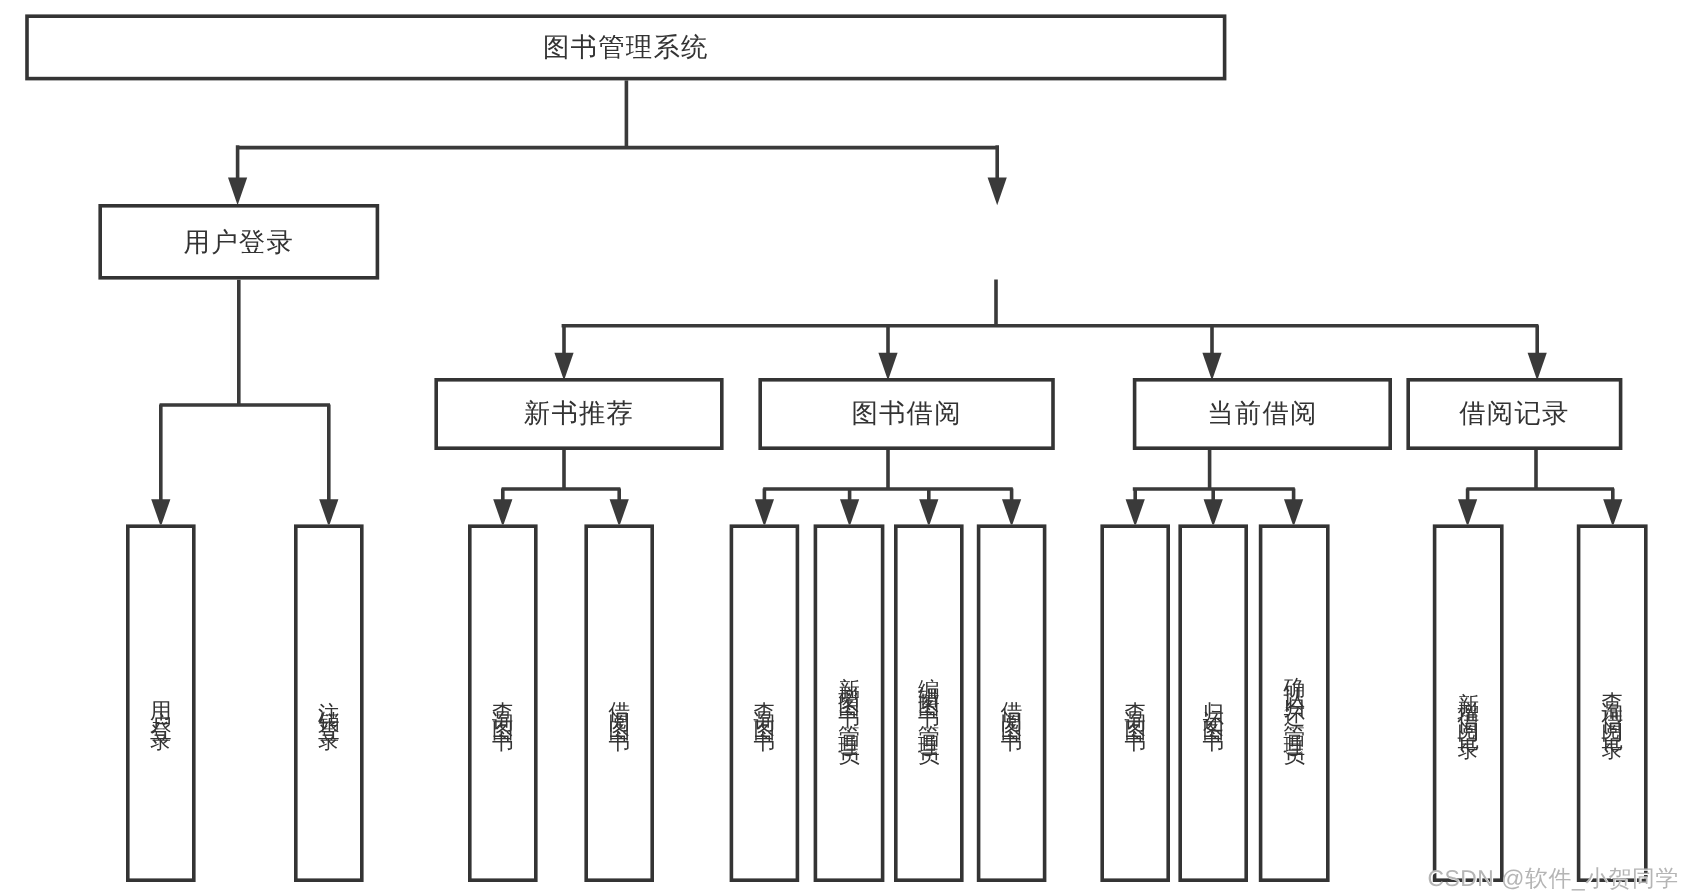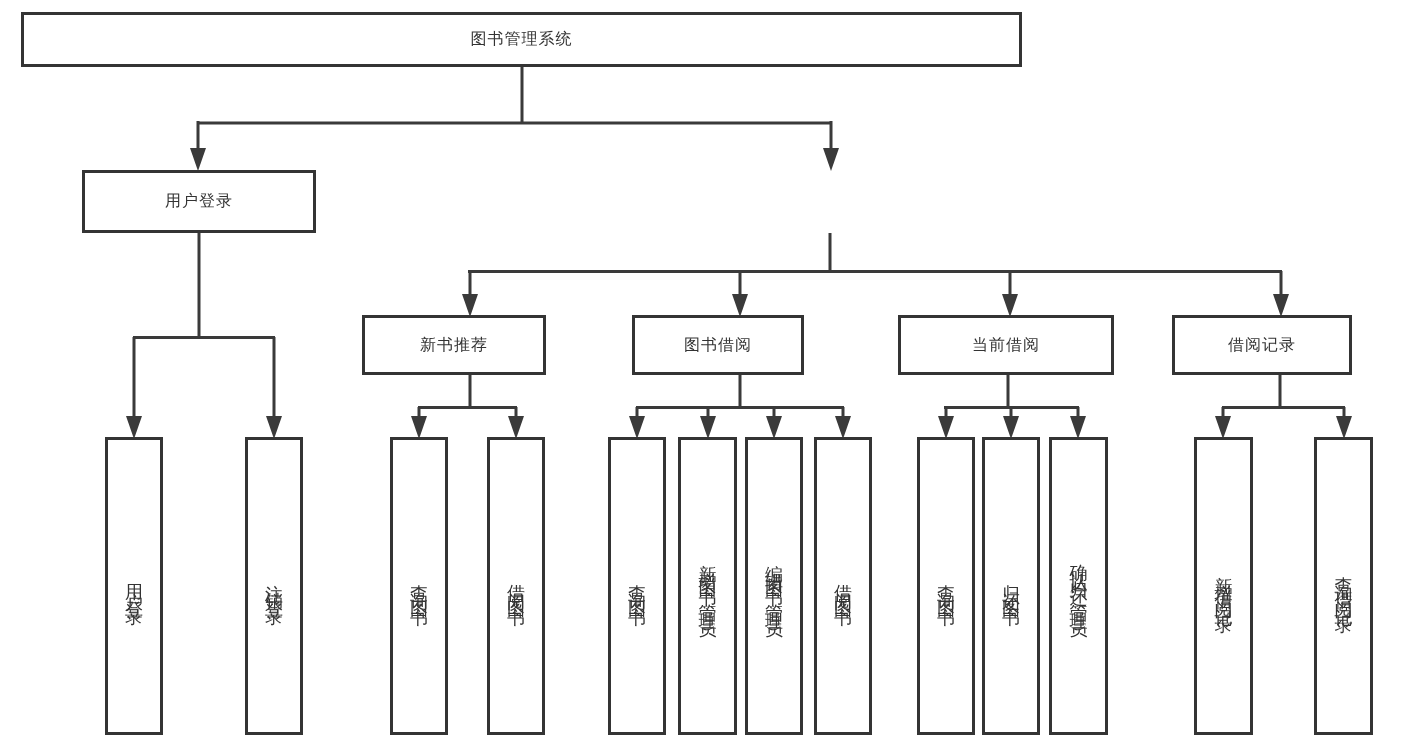--- a/index.html
+++ b/index.html
@@ -30,21 +30,21 @@
     stroke: none;
   }
   .hbox {
     position: absolute;
     box-sizing: border-box;
     background: #ffffff;
     border: 3px solid #343434;
     display: flex;
     align-items: center;
     justify-content: center;
-    font-size: 16px;
+    font-size: 22px;
     letter-spacing: 1px;
     color: #333333;
     z-index: 2;
   }
   .vbox {
     position: absolute;
     box-sizing: border-box;
     background: #ffffff;
     border: 3px solid #343434;
     display: flex;
@@ -112,23 +112,23 @@
 
     <path class="cline" d="M1280 375 V409 M1222 407.5 H1345 M1223 407 V421 M1344 407 V421"></path>
     <polygon class="arrow" points="1223,439 1215,416 1231,416"></polygon>
     <polygon class="arrow" points="1344,439 1336,416 1352,416"></polygon>
   </svg>
 
   <div class="hbox" style="left:21px; top:12px; width:1001px; height:55px;">图书管理系统</div>
 
   <div class="hbox" style="left:82px; top:170px; width:234px; height:63px;">用户登录</div>
 
-  <div class="hbox" style="left:362px; top:315px; width:184px; height:60px;">新书推荐</div>
-  <div class="hbox" style="left:632px; top:315px; width:172px; height:60px;text-align:right;">图书借阅</div>
-  <div class="hbox" style="left:898px; top:315px; width:216px; height:60px;">当前借阅</div>
+  <div class="hbox" style="left:362px; top:315px; width:241px; height:60px;">新书推荐</div>
+  <div class="hbox" style="left:632px; top:315px; width:247px; height:60px;text-align:right;">图书借阅</div>
+  <div class="hbox" style="left:944px; top:315px; width:216px; height:60px;">当前借阅</div>
   <div class="hbox" style="left:1172px; top:315px; width:180px; height:60px;">借阅记录</div>
 
   <div class="vbox" style="left:105px; width:58px;">
     <span>用户登录</span>
   </div>
   <div class="vbox" style="left:245px; width:58px;">
     <span>注销登录</span>
   </div>
 
   <div class="vbox" style="left:390px; width:58px;">
@@ -161,14 +161,15 @@
     <span>确认归还（管理员）</span>
   </div>
 
   <div class="vbox" style="left:1194px; width:59px;">
     <span>新增借阅记录</span>
   </div>
   <div class="vbox" style="left:1314px; width:59px;">
     <span>查询借阅记录</span>
   </div>
 
+  <div id="watermark">CSDN @软件_小贺同学</div>
 
 </div>
 
 </body></html>

